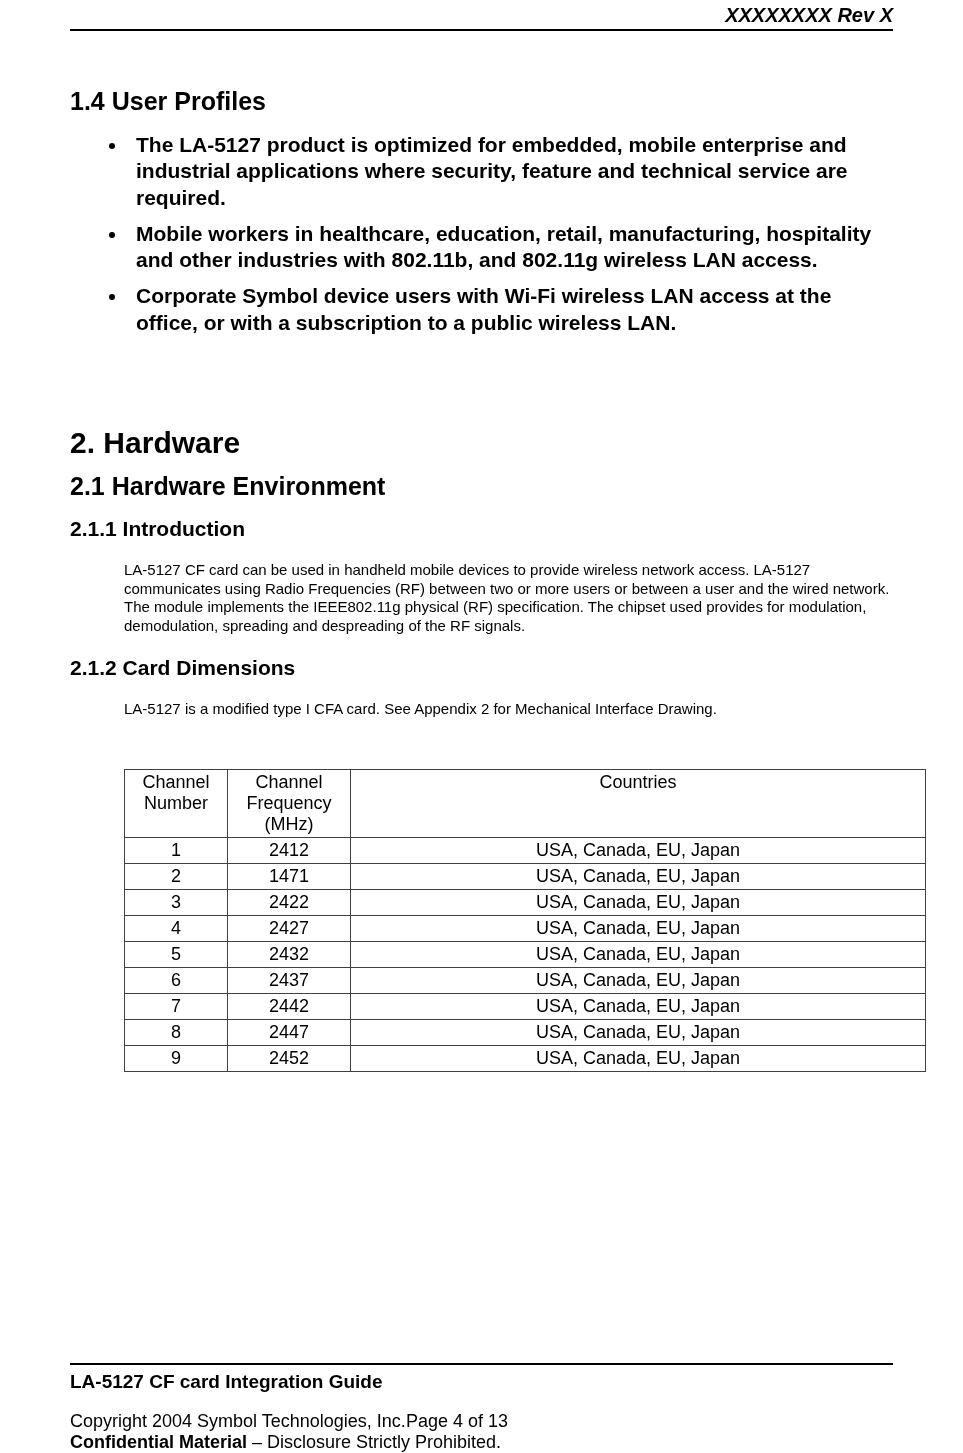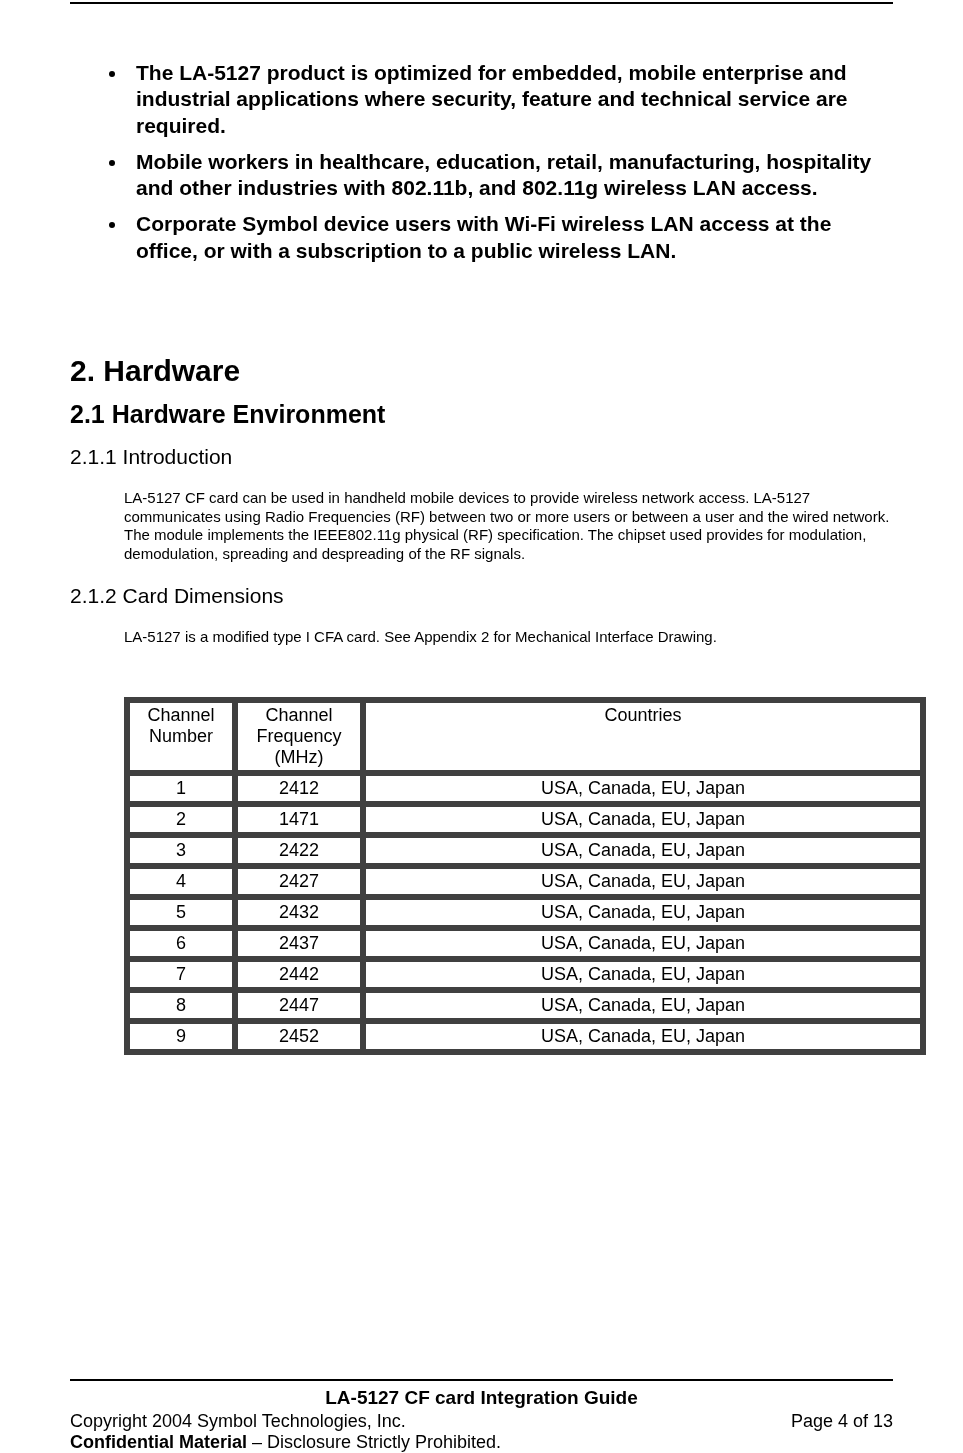--- a/index.html
+++ b/index.html
@@ -41,21 +41,21 @@
     font-weight: bold;
     margin: 0 0 16px 0;
   }
   h1.sec {
     font-size: 30px;
     font-weight: bold;
     margin: 0 0 12px 0;
   }
   h3.sub {
     font-size: 21px;
-    font-weight: normal;
+    font-weight: bold;
     margin: 0 0 20px 0;
   }
   ul.bullets {
     list-style: disc;
     padding-left: 58px;
     margin: 0 0 30px 0;
   }
   ul.bullets li {
     font-size: 21px;
     line-height: 1.25;
@@ -71,62 +71,63 @@
   }
   .gap-large { height: 60px; }
   .gap-med { height: 30px; }
   table.channels {
     border-collapse: collapse;
     margin-left: 54px;
     width: 802px;
     font-size: 18px;
   }
   table.channels th, table.channels td {
-    border: 6px solid #404040;
+    border: 1px solid #404040;
     padding: 2px 6px;
     text-align: center;
     font-weight: normal;
     vertical-align: top;
   }
   table.channels th {
     font-weight: normal;
   }
   table.channels .col-num { width: 90px; }
   table.channels .col-freq { width: 110px; }
   .footer {
     margin-top: 24px;
   }
   .footer-rule {
     border: none;
     border-top: 2px solid #000;
     margin: 0 0 6px 0;
   }
   .footer-title {
-    text-align: center;
+    text-align: left;
     font-weight: bold;
     font-size: 19px;
-    margin-bottom: 2px;
+    margin-bottom: 18px;
   }
   .footer-line {
     display: flex;
-    justify-content: space-between;
     font-size: 18px;
   }
   .footer-conf {
     font-size: 18px;
   }
   .footer-conf .bold { font-weight: bold; }
 </style>
 </head>
 <body>
 
 <div class="page">
+  <div class="header-rev">XXXXXXXX Rev X</div>
   <hr class="header-rule">
 
   <div class="content">
+    <h2 class="sec">1.4  User Profiles</h2>
     <ul class="bullets">
       <li>The LA-5127 product is optimized for embedded, mobile enterprise and industrial applications where security, feature and technical service are required.</li>
       <li>Mobile workers in healthcare, education, retail, manufacturing, hospitality and other industries with 802.11b, and 802.11g wireless LAN access.</li>
       <li>Corporate Symbol device users with Wi-Fi wireless LAN access at the office, or with a subscription to a public wireless LAN.</li>
     </ul>
 
     <div class="gap-large"></div>
 
     <h1 class="sec">2.  Hardware</h1>
     <h2 class="sec">2.1  Hardware Environment</h2>

